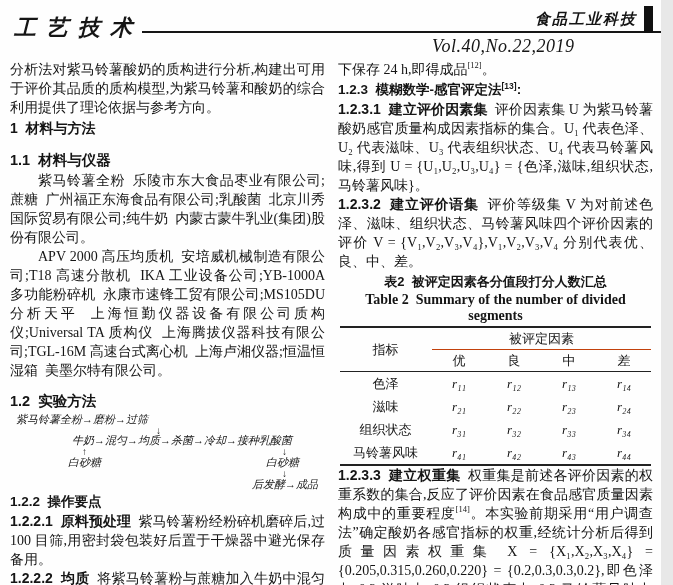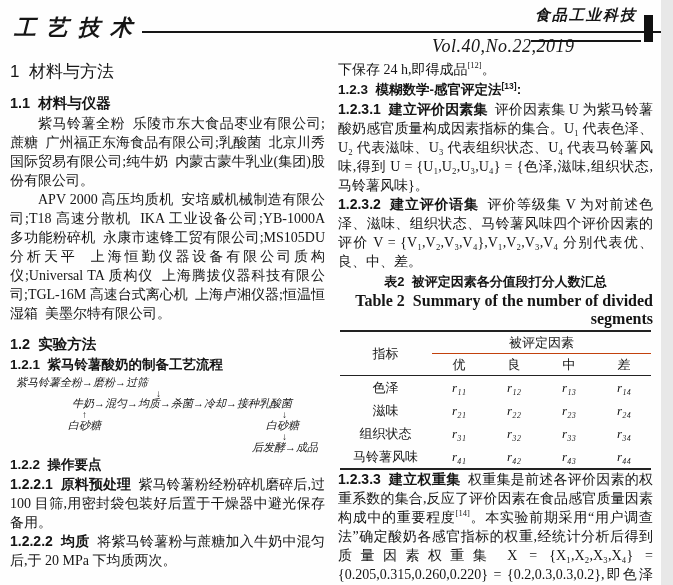--- a/index.html
+++ b/index.html
@@ -18,41 +18,41 @@
     position:absolute;left:14px;top:13px;
     font-family:"DejaVu Serif","Liberation Serif",serif;
     font-weight:bold;font-style:italic;
     font-size:22px;letter-spacing:10px;white-space:nowrap;
   }
   .hdr-rule{position:absolute;left:142px;right:0;top:31px;height:2px;background:#161616;}
   .logo-right{position:absolute;right:8px;top:6px;display:flex;align-items:flex-end;}
   .logo-right-text{
     font-family:"DejaVu Serif","Liberation Serif",serif;
     font-weight:bold;font-style:italic;font-size:15px;letter-spacing:2px;
-    border-bottom:2px solid #161616;padding:0 4px 15px 4px;white-space:nowrap;
+    border-bottom:2px solid #161616;padding:0 4px 2px 4px;white-space:nowrap;
   }
   .logo-bar{display:inline-block;width:9px;height:27px;background:#111;margin-left:3px;}
   .vol{
     position:absolute;left:432px;top:36px;
     font-style:italic;font-size:18px;letter-spacing:.5px;
     font-family:"Liberation Serif","DejaVu Serif",serif;
   }
   
   .content{display:flex;gap:13px;padding:2px 8px 0 10px;}
   .col{flex:1;min-width:0;}
   p.body{
     margin:0;font-size:14px;line-height:19px;
     text-align:justify;white-space:pre-wrap;
   }
   p.ind2{text-indent:2em;}
   .h1,.h2,.h3{
     font-family:"Liberation Sans","DejaVu Sans",sans-serif;
     margin:1px 0;white-space:pre-wrap;
   }
-  .h1{font-size:17px;line-height:21px;font-weight:normal;}
+  .h1{font-size:14px;line-height:21px;font-weight:bold;}
   .h2{font-size:14.5px;line-height:19px;font-weight:bold;margin-top:12px;}
   .h3{font-size:13.5px;line-height:19px;font-weight:bold;}
   .runin{
     font-family:"Liberation Sans","DejaVu Sans",sans-serif;
     font-weight:bold;
   }
   sup{font-size:8.5px;line-height:0;}
   
   .flow{
     position:relative;height:76px;margin:3px 0 2px 0;
@@ -60,21 +60,21 @@
     font-family:"Liberation Serif","DejaVu Serif",serif;
   }
   .flow span{position:absolute;white-space:nowrap;}
   .fa{font-size:10px;line-height:9px;font-style:normal;}
   
   .tbl-cap-cn{
     font-family:"Liberation Sans","DejaVu Sans",sans-serif;
     font-weight:bold;font-size:13px;text-align:center;margin:2px 0 1px 0;white-space:pre-wrap;
   }
   .tbl-cap-en{
-    font-weight:bold;font-size:16px;text-align:right;margin:0 0 2px 0;white-space:pre-wrap;
+    font-weight:bold;font-size:14px;text-align:center;margin:0 0 2px 0;white-space:pre-wrap;
   }
   table.t2{
     width:99%;margin:0 auto;border-collapse:collapse;
     border-top:2px solid #222;border-bottom:2px solid #222;
     font-size:13px;
   }
   .t2 th,.t2 td{font-weight:normal;text-align:center;padding:1px 2px;}
   .t2 th.grp{border-bottom:1px solid #c2410c;height:19px;}
   .t2 th.ind{border-bottom:1px solid #222;width:88px;}
   .t2 tr.grades th{border-bottom:1px solid #222;height:19px;}
@@ -92,29 +92,29 @@
     <div class="logo-right">
       <span class="logo-right-text">食品工业科技</span>
       <span class="logo-bar"></span>
     </div>
     <div class="vol">Vol.40,No.22,2019</div>
   </header>
 
   <main class="content">
 
     <section class="col">
+      <p class="body">分析法对紫马铃薯酸奶的质构进行分析,构建出可用于评价其品质的质构模型,为紫马铃薯和酸奶的综合利用提供了理论依据与参考方向。</p>
 
       <h2 class="h1">1  材料与方法</h2>
       <h3 class="h2">1.1  材料与仪器</h3>
 
       <p class="body ind2">紫马铃薯全粉  乐陵市东大食品枣业有限公司;蔗糖  广州福正东海食品有限公司;乳酸菌  北京川秀国际贸易有限公司;纯牛奶  内蒙古蒙牛乳业(集团)股份有限公司。</p>
       <p class="body ind2">APV 2000 高压均质机  安培威机械制造有限公司;T18 高速分散机  IKA 工业设备公司;YB-1000A 多功能粉碎机  永康市速锋工贸有限公司;MS105DU 分析天平  上海恒勤仪器设备有限公司质构仪;Universal TA 质构仪  上海腾拔仪器科技有限公司;TGL-16M 高速台式离心机  上海卢湘仪器;恒温恒湿箱  美墨尔特有限公司。</p>
 
       <h3 class="h2">1.2  实验方法</h3>
-      <h4 class="h3">1.2.1  紫马铃薯酸奶的制备工艺流程</h4>
 
       <div class="flow">
         <span style="left:6px;top:0;">紫马铃薯全粉→磨粉→过筛</span>
         <span class="fa" style="left:146px;top:12px;">↓</span>
         <span style="left:62px;top:21px;">牛奶→混匀→均质→杀菌→冷却→接种乳酸菌</span>
         <span class="fa" style="left:72px;top:33px;">↑</span>
         <span style="left:58px;top:43px;">白砂糖</span>
         <span class="fa" style="left:272px;top:33px;">↓</span>
         <span style="left:256px;top:43px;">白砂糖</span>
         <span class="fa" style="left:272px;top:55px;">↓</span>

